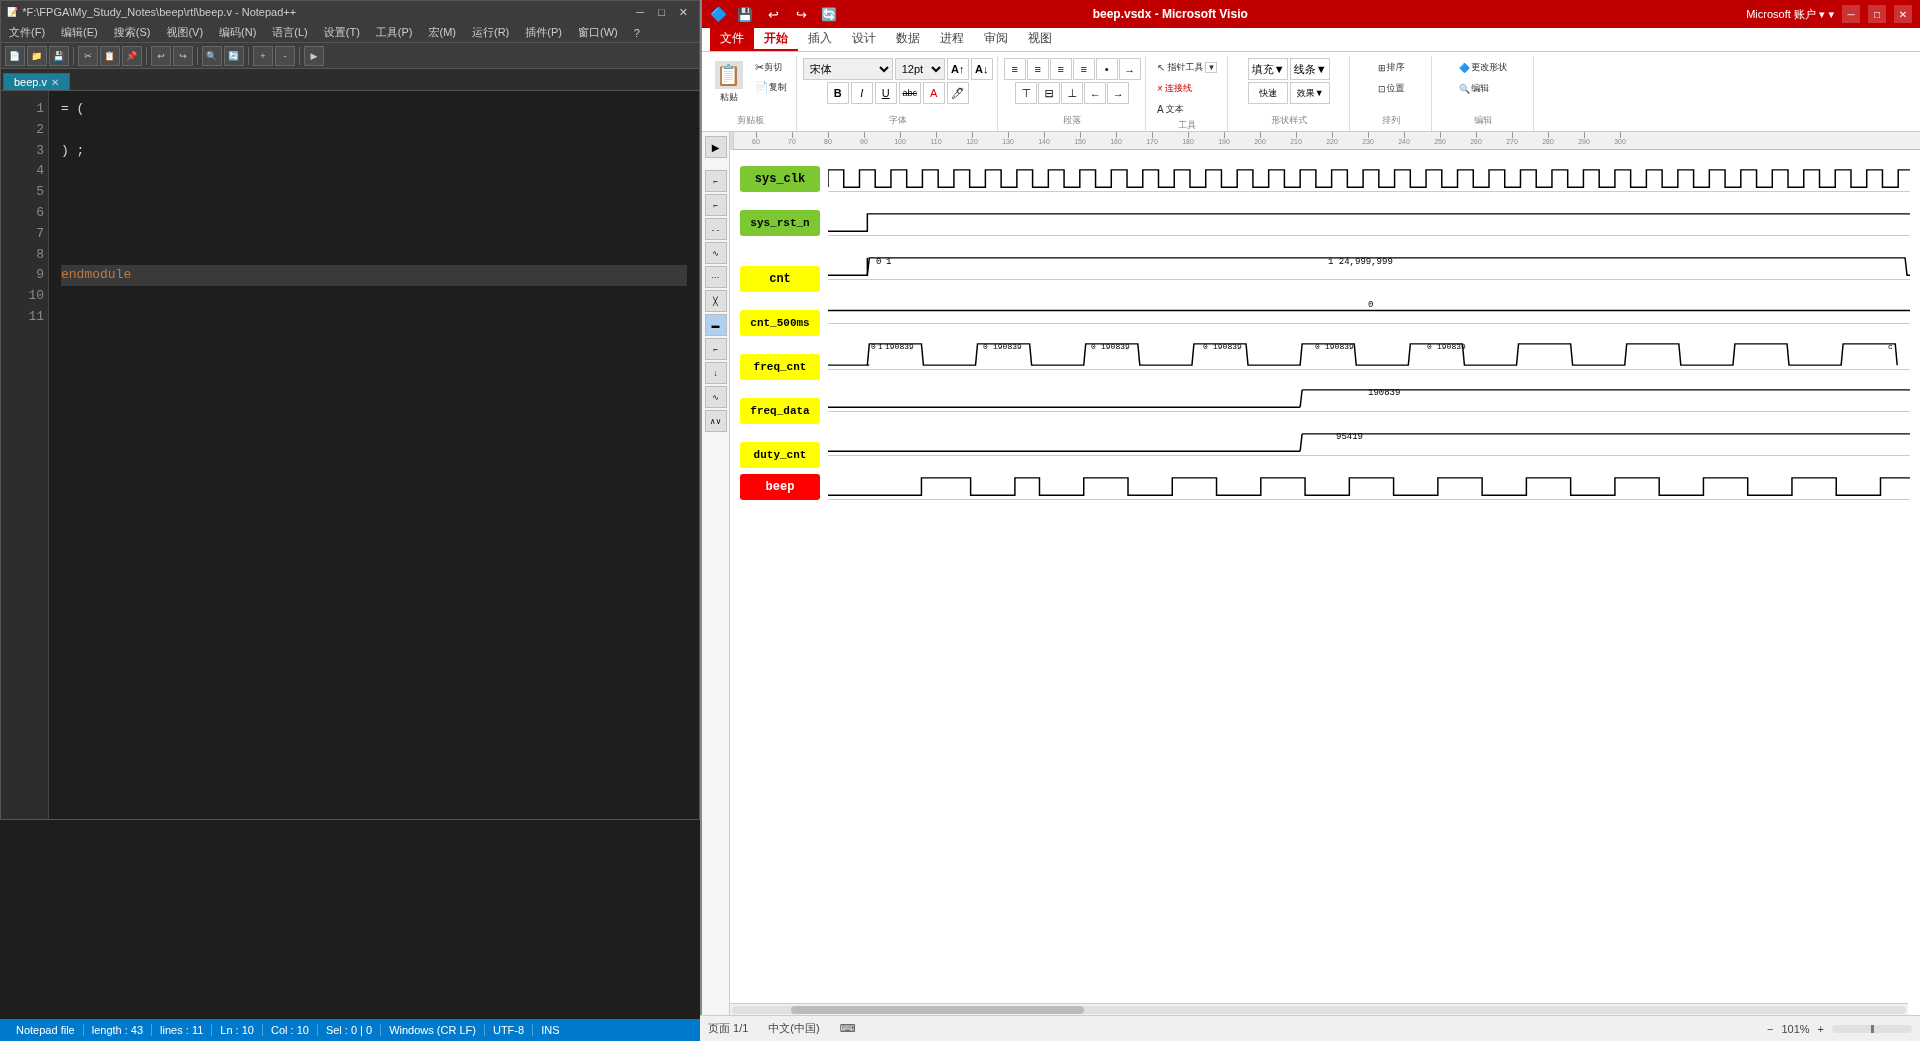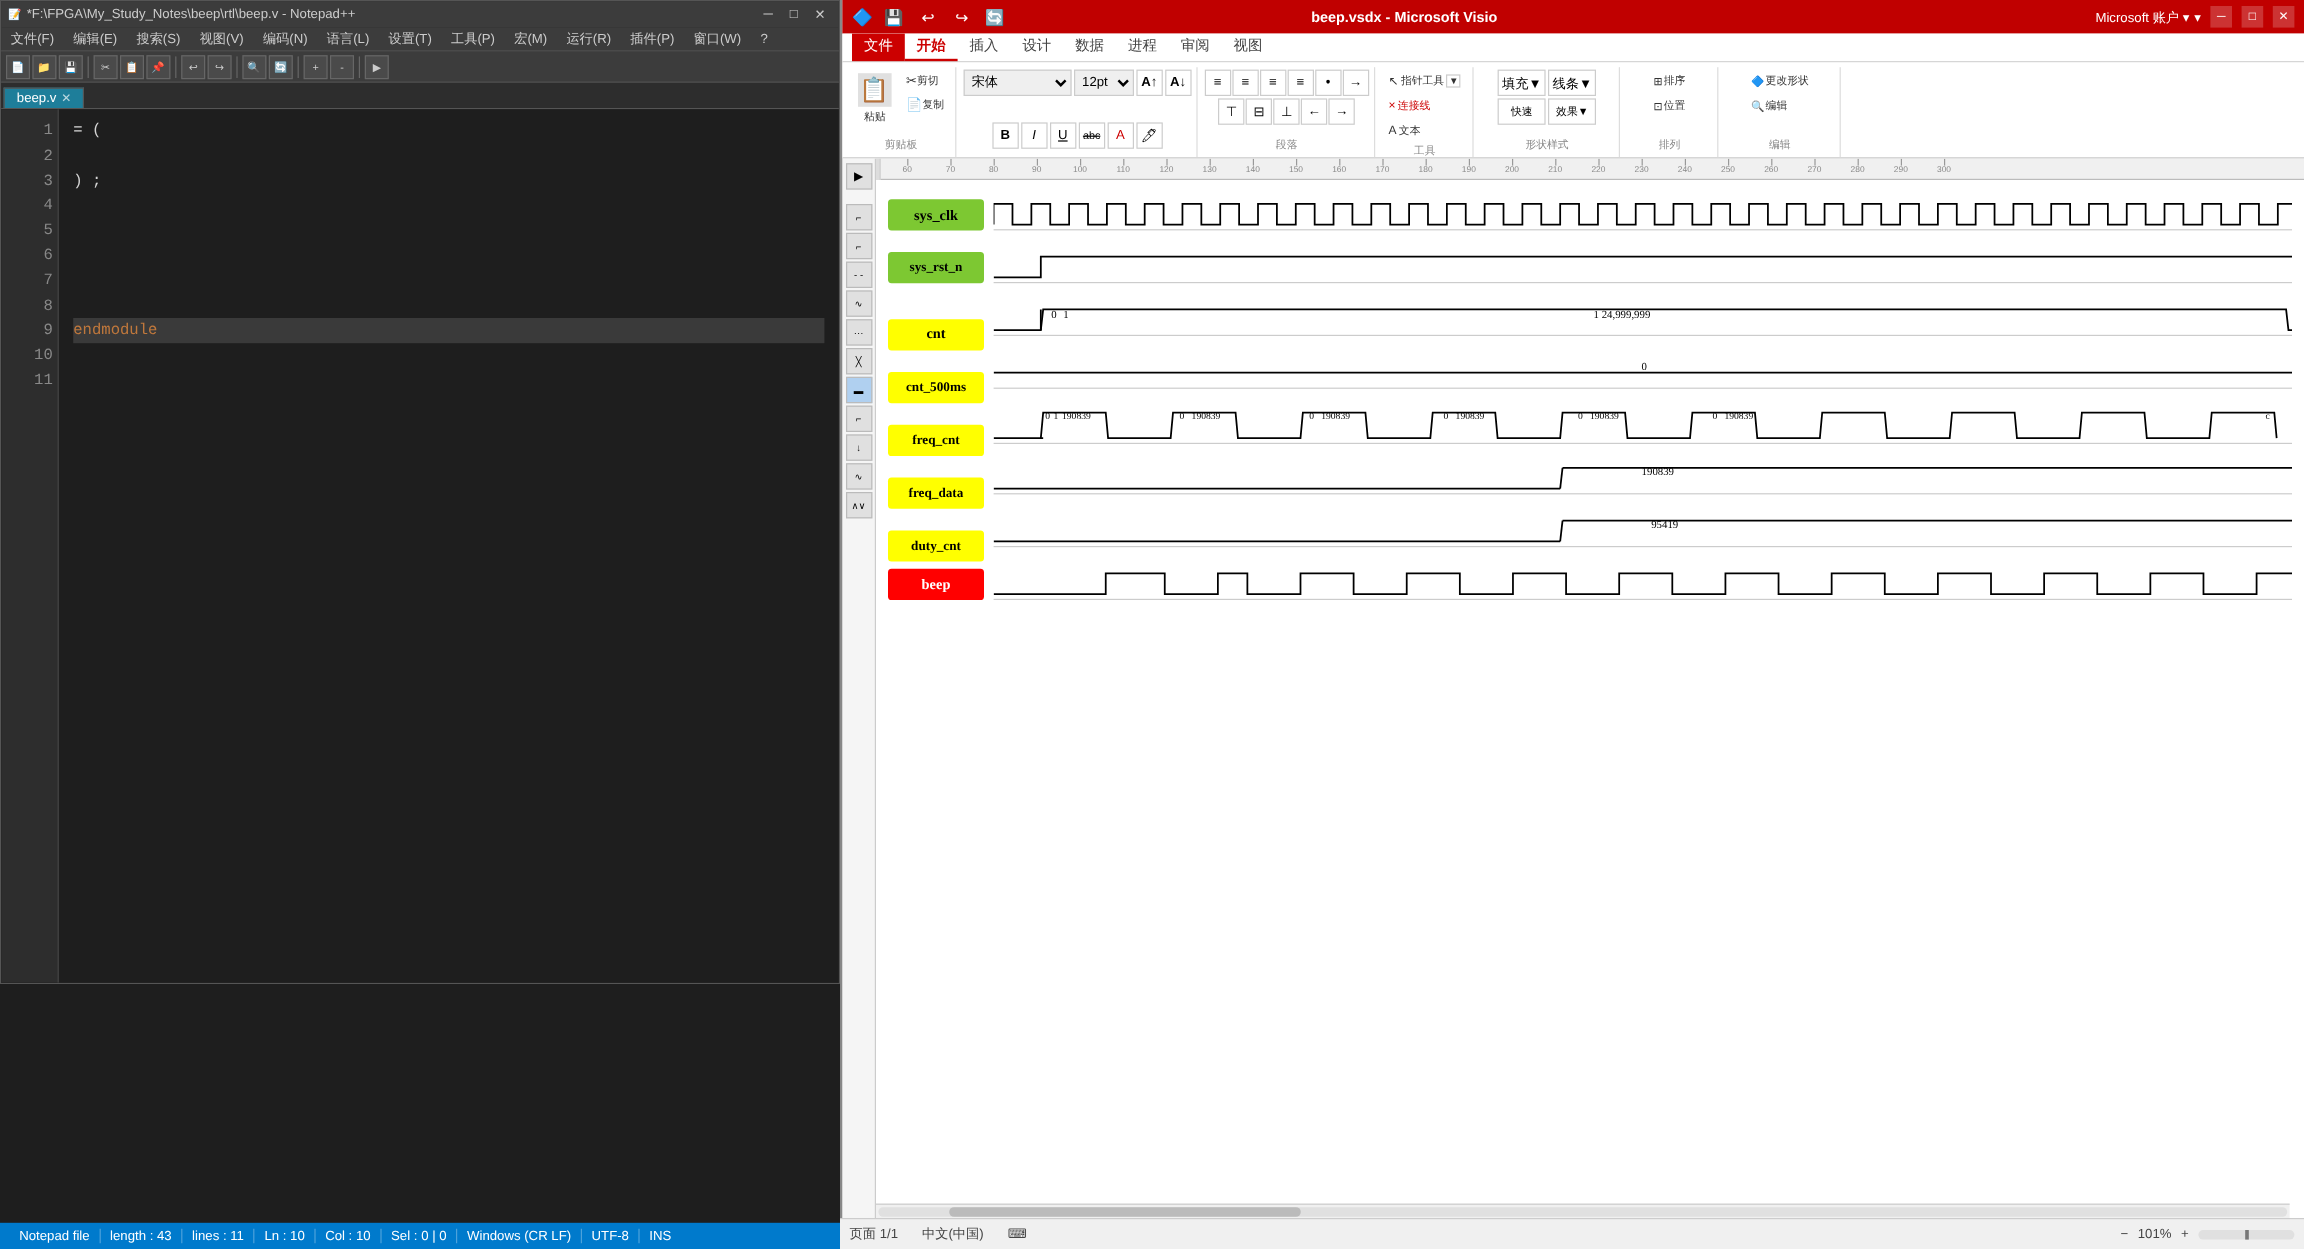--- a/index.html
+++ b/index.html
@@ -531,21 +531,21 @@
           </div>
           <div class="ribbon-btn" style="flex-direction:row; height:18px;">
             <span style="font-size:11px;">📄</span>
               <span style="font-size:9px;"> 复制</span>
           </div>
         </div>
       </div>
       <span class="ribbon-group-label">剪贴板</span>
     </div>
 
-    <div class="ribbon-group" style="min-width:160px;gap:20px;">
+    <div class="ribbon-group" style="min-width:160px;">
       <div style="display:flex; align-items:center; gap:2px; margin-bottom:2px;">
         <select class="fmt-select" style="width:90px;">
           <option>宋体</option>
         </select>
         <select class="fmt-select" style="width:50px;">
           <option>12pt</option>
         </select>
         <div class="fmt-btn" style="font-weight:bold;">A↑</div>
         <div class="fmt-btn" style="font-weight:bold;">A↓</div>
       </div>
@@ -764,21 +764,21 @@
             <div class="ruler-mark">
                 <div class="ruler-line"></div>
                 <div class="ruler-label">300</div>
               </div>
           </div>
         </div>
       </div>
 
       <div class="visio-canvas">
 
-        <div style="padding: 10px 10px; display:flex; flex-direction:column; gap:4px; font-family: Liberation Serif, serif;">
+        <div style="padding: 10px 10px; display:flex; flex-direction:column; gap:4px; font-family: Liberation Mono, monospace;">
 
           <div class="wave-row">
             <div class="wave-label label-green">sys_clk</div>
             <div class="wave-signal">
               <svg class="wave-svg" viewBox="0 0 1100 26" preserveAspectRatio="none">
 
                 <polyline points="
                   0,22 0,4 16,4 16,22 32,22 32,4 48,4 48,22 64,22 64,4 80,4 80,22
                   96,22 96,4 112,4 112,22 128,22 128,4 144,4 144,22 160,22 160,4 176,4 176,22
                   192,22 192,4 208,4 208,22 224,22 224,4 240,4 240,22 256,22 256,4 272,4 272,22
@@ -870,21 +870,21 @@
           </div>
 
           <div class="wave-row">
             <div class="wave-label label-yellow" style="font-size:11px;">duty_cnt</div>
             <div class="wave-signal" style="position:relative;">
               <svg class="wave-svg" viewBox="0 0 1100 26" preserveAspectRatio="none">
                 <line x1="0" y1="22" x2="480" y2="22" stroke="#000" stroke-width="1.5"></line>
                 <line x1="480" y1="22" x2="482" y2="4" stroke="#000" stroke-width="1.5"></line>
                 <line x1="482" y1="4" x2="1100" y2="4" stroke="#000" stroke-width="1.5"></line>
               </svg>
-              <span style="position:absolute; left:548px; top:2px; font-size:9px; color:#000;text-align:center;">95419</span>
+              <span style="position:absolute; left:508px; top:2px; font-size:9px; color:#000;text-align:center;">95419</span>
             </div>
           </div>
 
           <div class="wave-row">
             <div class="wave-label label-red">beep</div>
             <div class="wave-signal">
               <svg class="wave-svg" viewBox="0 0 1100 26" preserveAspectRatio="none">
 
                 <polyline points="
                   0,22 95,22

